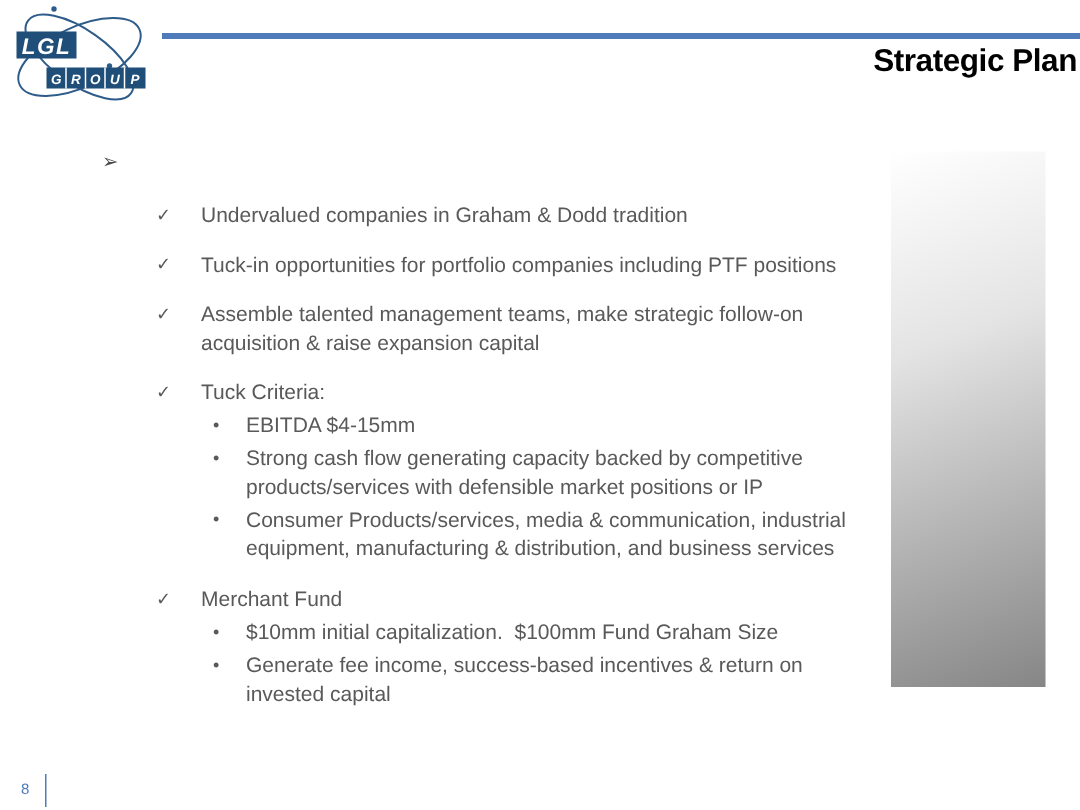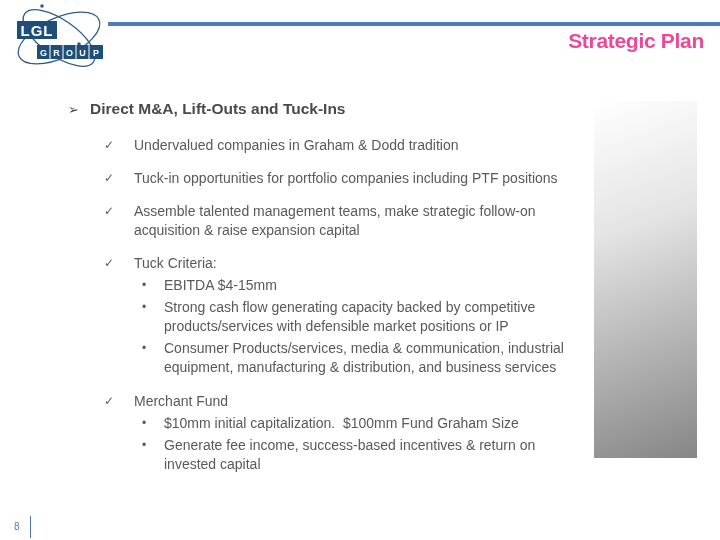--- a/index.html
+++ b/index.html
@@ -1,28 +1,28 @@
 <!DOCTYPE html>
 <html><head>
 <meta charset="utf-8">
 <style>
   html, body { margin: 0; padding: 0; }
   body {
     width: 720px; height: 540px; position: relative; overflow: hidden;
     background: #ffffff;
     font-family: "Liberation Sans", "DejaVu Sans", sans-serif;
   }
-  .logo { position: absolute; left: 9px; top: 2px; width: 100px; height: 72px; }
+  .logo { position: absolute; left: 3px; top: 2px; width: 100px; height: 72px; font-style: italic; }
   .top-rule {
     position: absolute; left: 108px; top: 22px; width: 612px; height: 4px;
     background: #4F7BBA;
   }
   .page-title {
-    position: absolute; right: 16px; top: 29px;
-    font-size: 21px; font-weight: bold; color: #ec4899;
+    position: absolute; right: 2px; top: 29px;
+    font-size: 21px; font-weight: bold; color: #000000;
     letter-spacing: -0.3px;
   }
   .content { position: absolute; left: 68px; top: 100px; width: 520px; color: #595959; }
   .l1 {
     display: flex; align-items: baseline;
     font-size: 15.5px; font-weight: bold; color: #4a4a4a;
     margin-bottom: 18px;
   }
   .l1 .marker { width: 22px; font-size: 13px; color: #4a4a4a; font-weight: normal; }
   .l2 {
@@ -79,21 +79,20 @@
     </g>
   </svg>
 </div>
 
 <div class="top-rule"></div>
 <div class="page-title">Strategic Plan</div>
 
 <div class="content">
   <div class="l1">
     <span class="marker">➢</span>
-    <span>Direct M&amp;A, Lift-Outs and Tuck-Ins</span>
   </div>
 
   <div class="l2">
     <span class="marker">✓</span>
     <span class="txt">Undervalued companies in Graham &amp; Dodd tradition</span>
   </div>
   <div class="l2">
     <span class="marker">✓</span>
     <span class="txt">Tuck-in opportunities for portfolio companies including PTF positions</span>
   </div>

